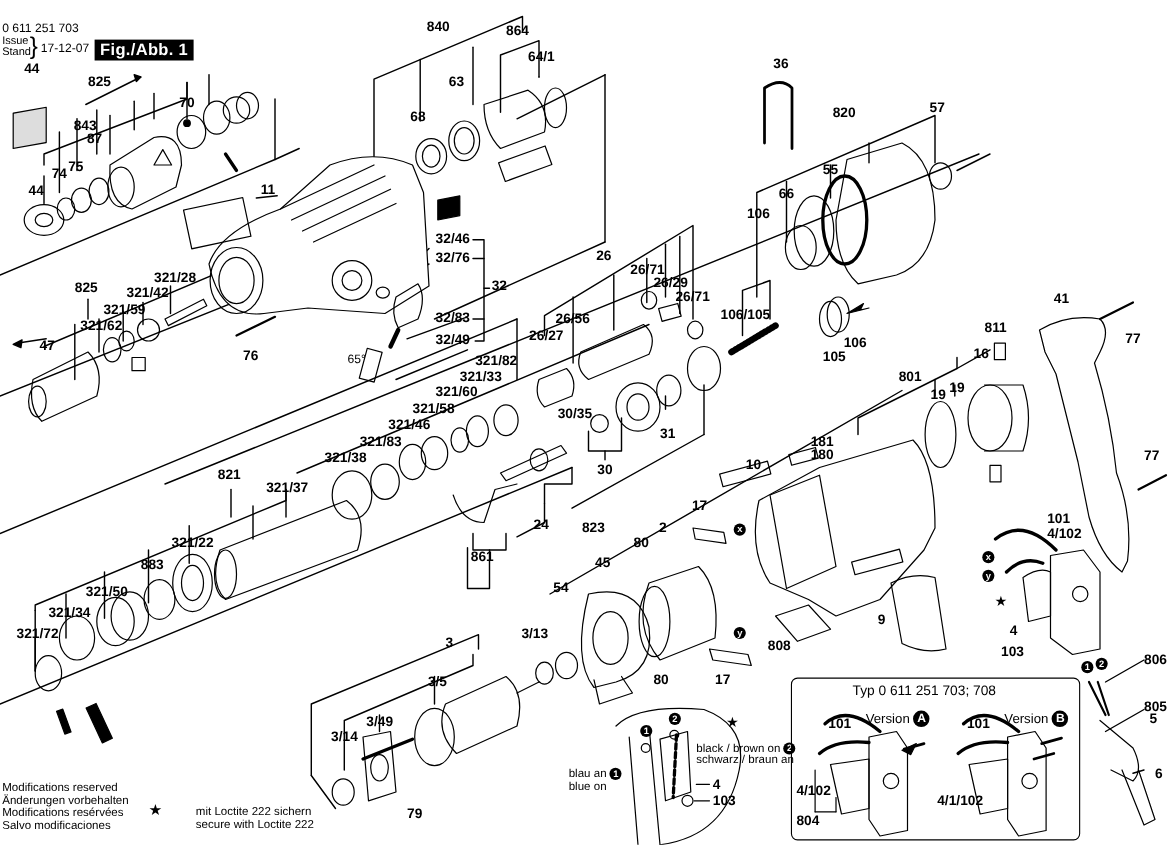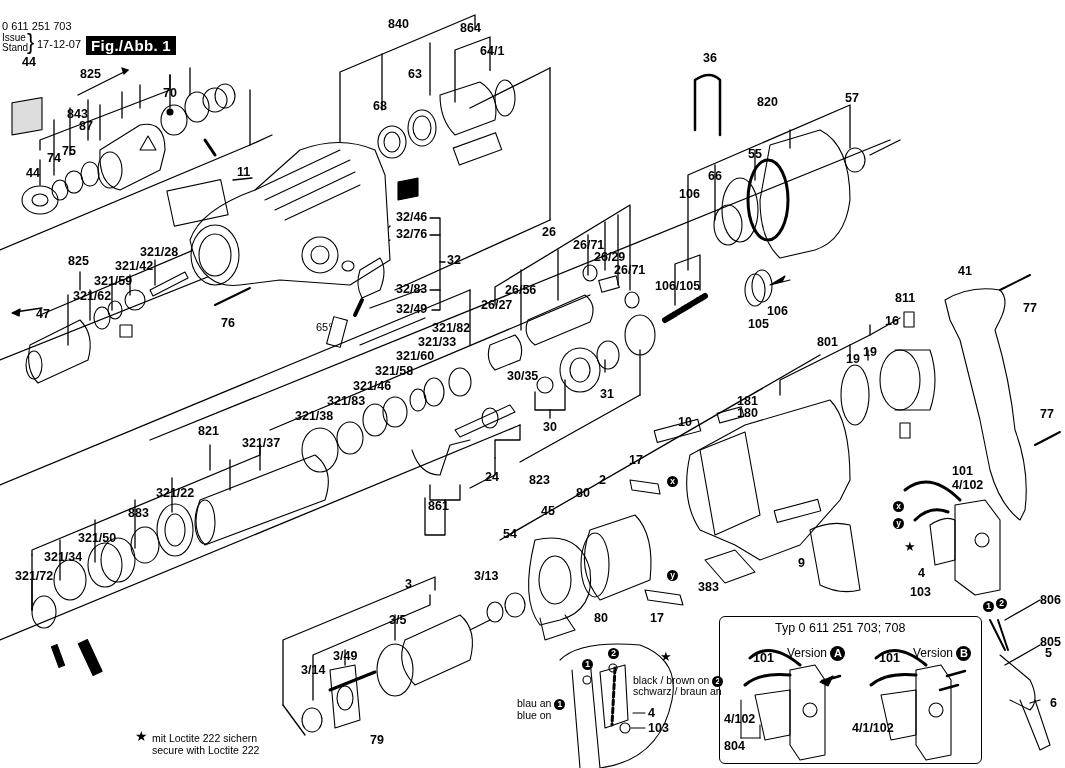--- a/index.html
+++ b/index.html
@@ -12,21 +12,21 @@
   .hdr-brace { position: absolute; left: 27px; top: 31px; font-size: 22px; line-height: 22px; font-weight: 300; }
   .hdr-date { position: absolute; left: 37px; top: 38px; font-size: 11px; }
   .fig-badge { position: absolute; left: 86px; top: 36px; background: #000; color: #fff;
                font-weight: bold; font-size: 15px; padding: 1px 5px 1px 5px; letter-spacing: 0.3px; }
   .lbl { position: absolute; font-weight: bold; font-size: 12.5px; line-height: 13px; white-space: nowrap; }
   .note { position: absolute; font-size: 10.5px; line-height: 11px; white-space: nowrap; }
   .footer { position: absolute; left: 2px; top: 711px; font-size: 10.5px; line-height: 11.5px; }
   .footer div { white-space: nowrap; }
   .loctite { position: absolute; left: 135px; top: 733px; font-size: 10.5px; line-height: 11.5px; }
   .loctite .star { position: absolute; left: 0; top: -2px; font-size: 14px; }
-  .loctite .t { margin-left: 1px; white-space: nowrap; padding-left: 16px; }
+  .loctite .t { margin-left: 27px; white-space: nowrap; padding-left: 16px; }
   .inset-box { position: absolute; left: 719px; top: 616px; width: 261px; height: 146px;
                border: 1.5px solid #000; border-radius: 6px; }
   .inset-title { position: absolute; left: 775px; top: 621px; font-size: 12.5px; }
   .circ { display: inline-block; width: 11px; height: 11px; border-radius: 50%; background: #000; color: #fff;
           font-size: 8.5px; line-height: 11px; text-align: center; font-weight: bold; vertical-align: middle; }
   .circ.big { width: 15px; height: 15px; font-size: 11px; line-height: 15px; }
   .ver { position: absolute; font-size: 12px; white-space: nowrap; }
 </style>
 </head>
 <body>
@@ -432,21 +432,21 @@
     <div class="lbl" style="left:541px;top:505px">45</div>
     <div class="lbl" style="left:503px;top:528px">54</div>
     <div class="lbl" style="left:405px;top:578px">3</div>
     <div class="lbl" style="left:474px;top:570px">3/13</div>
     <div class="lbl" style="left:389px;top:614px">3/5</div>
     <div class="lbl" style="left:333px;top:650px">3/49</div>
     <div class="lbl" style="left:301px;top:664px">3/14</div>
     <div class="lbl" style="left:370px;top:734px">79</div>
     <div class="lbl" style="left:594px;top:612px">80</div>
     <div class="lbl" style="left:650px;top:612px">17</div>
-    <div class="lbl" style="left:698px;top:581px">383</div>
+    <div class="lbl" style="left:698px;top:581px">808</div>
     <div class="lbl" style="left:798px;top:557px">9</div>
     <div class="lbl" style="left:952px;top:465px">101</div>
     <div class="lbl" style="left:952px;top:479px">4/102</div>
     <div class="lbl" style="left:918px;top:567px">4</div>
     <div class="lbl" style="left:910px;top:586px">103</div>
     <div class="lbl" style="left:1040px;top:594px">806</div>
     <div class="lbl" style="left:1040px;top:636px">805</div>
     <div class="lbl" style="left:1045px;top:647px">5</div>
     <div class="lbl" style="left:1050px;top:697px">6</div>
     <div class="lbl" style="left:648px;top:707px">4</div>
@@ -486,19 +486,25 @@
   <div class="ver" style="left:913px;top:646px">
     <span>Version</span>
     <span class="circ big">B</span>
   </div>
   <div class="lbl" style="left:753px;top:652px">101</div>
   <div class="lbl" style="left:724px;top:713px">4/102</div>
   <div class="lbl" style="left:724px;top:740px">804</div>
   <div class="lbl" style="left:879px;top:652px">101</div>
   <div class="lbl" style="left:852px;top:722px">4/1/102</div>
 
+  <div class="footer">
+    <div>Modifications reserved</div>
+    <div>Änderungen vorbehalten</div>
+    <div>Modifications resérvées</div>
+    <div>Salvo modificaciones</div>
+  </div>
   <div class="loctite">
     <span class="star">★</span>
     <div class="t">mit Loctite 222 sichern</div>
     <div class="t">secure with Loctite 222</div>
   </div>
 
 </div>
 
 </body></html>

